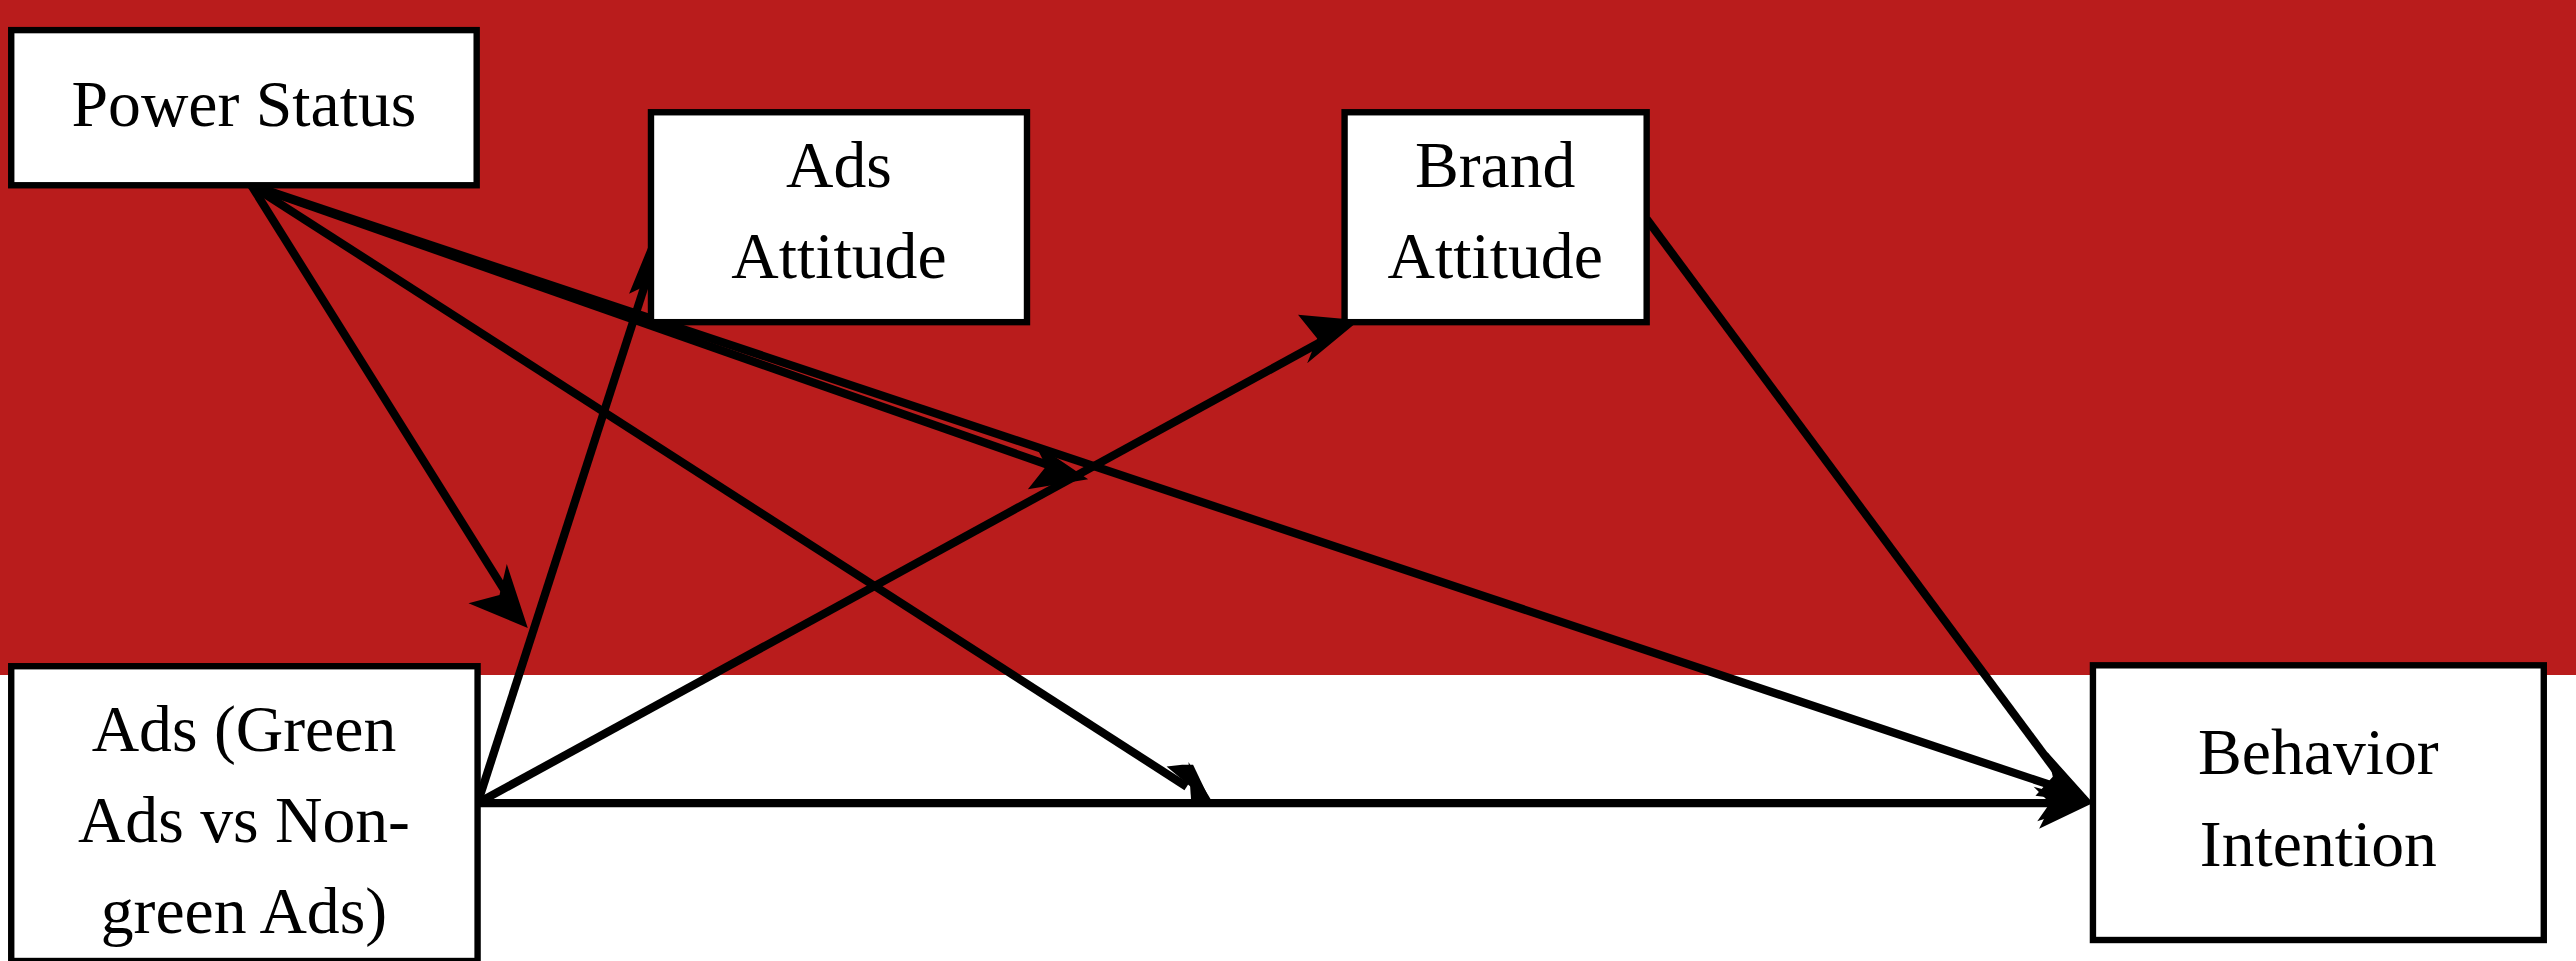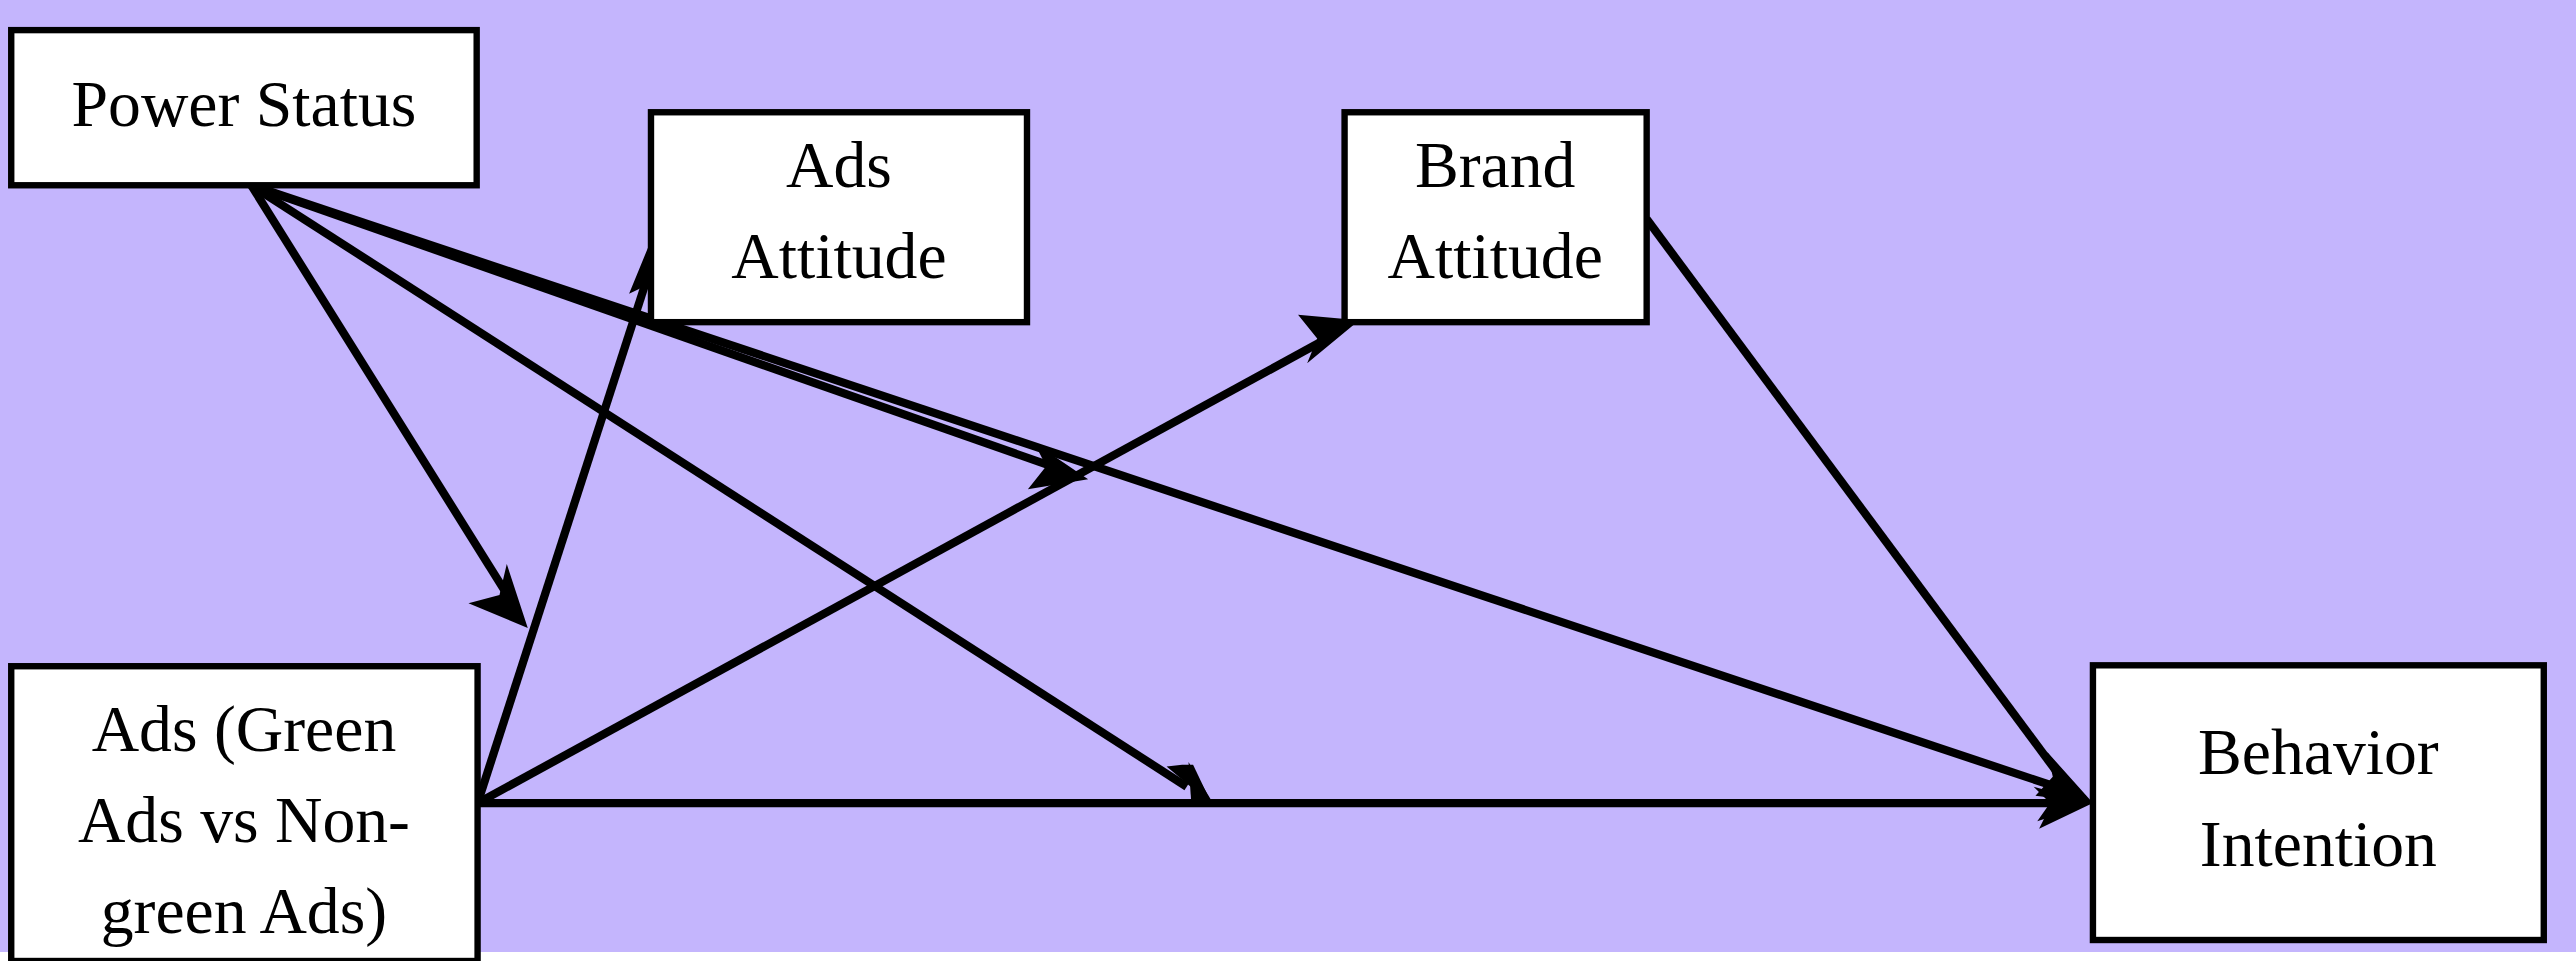--- a/index.html
+++ b/index.html
@@ -10,22 +10,22 @@
   }
   body {
     width: 2576px;
     height: 961px;
     font-family: "Liberation Serif", "DejaVu Serif", serif;
     overflow: hidden;
   }
   #diagram-root {
     position: relative;
     width: 2576px;
-    height: 952px;
-    background: #c4b5fd;
+    height: 675px;
+    background: #b91c1c;
   }
   svg.diagram {
     display: block;
     width: 2576px;
     height: 961px;
   }
   .node-box {
     fill: #ffffff;
     stroke: #000000;
     stroke-width: 7;

